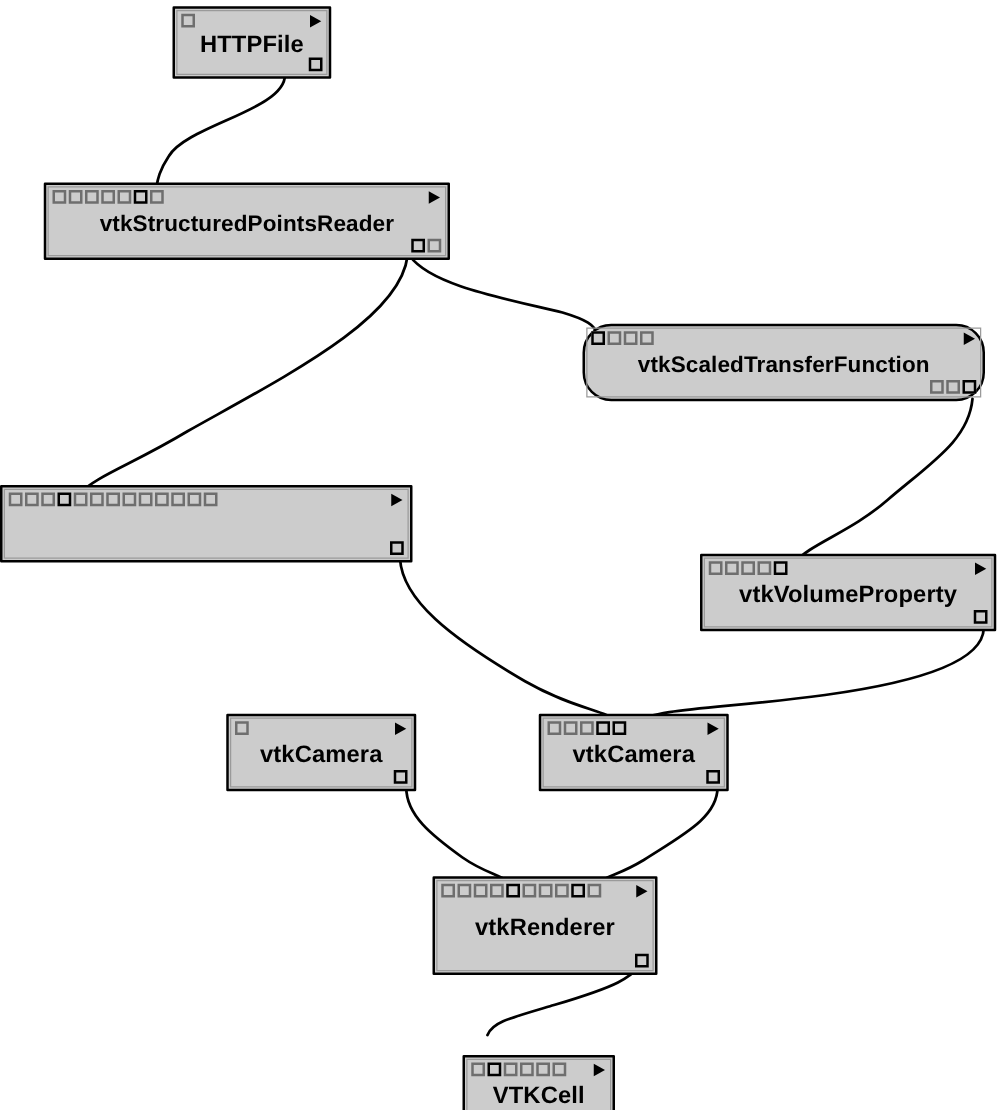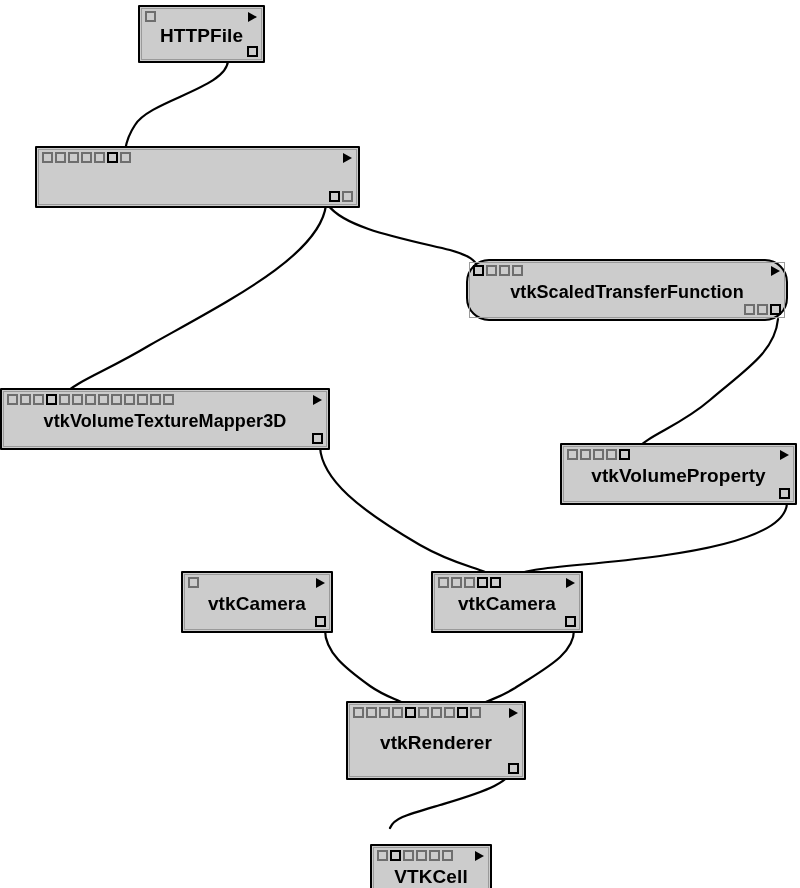--- a/index.html
+++ b/index.html
@@ -128,20 +128,21 @@
         <div class="ports-top">
           <div class="port"></div>
           <div class="port"></div>
           <div class="port"></div>
           <div class="port"></div>
           <div class="port"></div>
           <div class="port connected"></div>
           <div class="port"></div>
         </div>
         <div class="config-arrow"></div>
+        <div class="module-label small">vtkStructuredPointsReader</div>
         <div class="ports-bottom">
           <div class="port connected"></div>
           <div class="port"></div>
         </div>
       </div>
       <div class="module" style="left: 466px; top: 259px; width: 322px; height: 62px; border-radius: 23px;">
         <div class="module-inner"></div>
         <div class="ports-top">
           <div class="port connected"></div>
           <div class="port"></div>
@@ -167,21 +168,20 @@
           <div class="port"></div>
           <div class="port"></div>
           <div class="port"></div>
           <div class="port"></div>
           <div class="port"></div>
           <div class="port"></div>
           <div class="port"></div>
           <div class="port"></div>
         </div>
         <div class="config-arrow"></div>
-        <div class="module-label small">vtkVolumeTextureMapper3D</div>
         <div class="ports-bottom">
           <div class="port connected"></div>
         </div>
       </div>
       <div class="module" style="left: 560px; top: 443px; width: 237px; height: 62px;">
         <div class="module-inner"></div>
         <div class="ports-top">
           <div class="port"></div>
           <div class="port"></div>
           <div class="port"></div>

